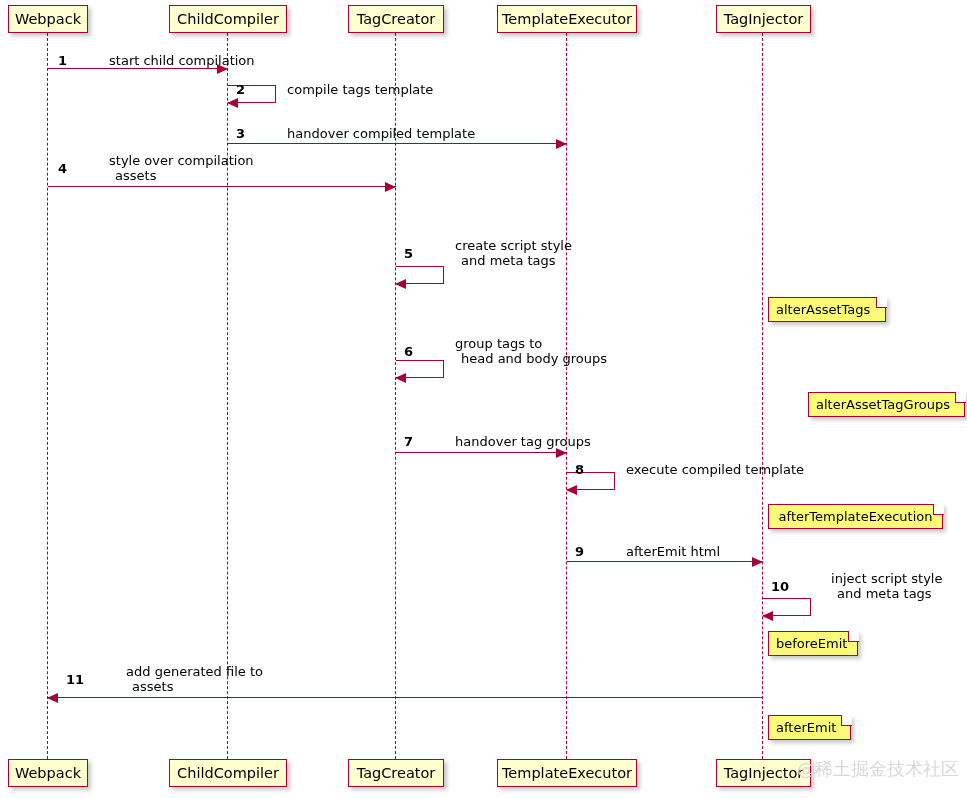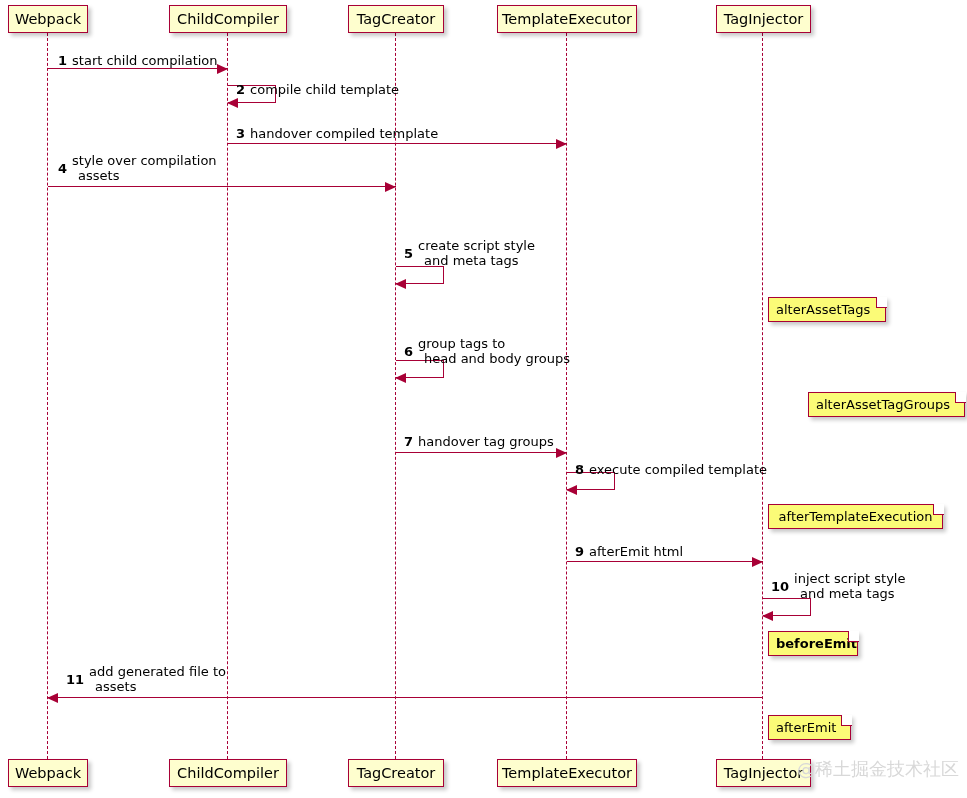--- a/index.html
+++ b/index.html
@@ -80,21 +80,21 @@
     white-space: nowrap;
     line-height: 15px;
     display: flex;
     align-items: center;
   }
   .msg-num {
     font-weight: bold;
     margin-right: 5px;
     font-size: 13px;
   }
-  .msg-text { font-size: 13px; }
+  .msg-text { font-size: 13px; margin-left: 37px; }
   .msg-text .l2 { display: block; padding-left: 6px; }
 
   
   .note {
     position: absolute;
     background: #FBFB77;
     border: 1.5px solid #A80036;
     box-sizing: border-box;
     box-shadow: 3px 3px 4px rgba(0,0,0,0.22);
     font-size: 13px;
@@ -169,21 +169,21 @@
     <div class="msg-line" style="left: 48px; top: 68px; width: 180px;"></div>
     <div class="arrow-head arrow-right" style="left: 217px; top: 63.5px;"></div>
     <div class="msg-label" style="left: 58px; top: 53px;">
       <span class="msg-num">1</span>
       <span class="msg-text">start child compilation</span>
     </div>
     <div class="self-loop" style="left: 228px; top: 85px; width: 48px; height: 18px;"></div>
     <div class="arrow-head arrow-left" style="left: 227px; top: 98px;"></div>
     <div class="msg-label" style="left: 236px; top: 82px;">
       <span class="msg-num">2</span>
-      <span class="msg-text">compile child template</span>
+      <span class="msg-text">compile tags template</span>
     </div>
     <div class="msg-line" style="left: 228px; top: 143px; width: 339px;"></div>
     <div class="arrow-head arrow-right" style="left: 556px; top: 138.5px;"></div>
     <div class="msg-label" style="left: 236px; top: 126px;">
       <span class="msg-num">3</span>
       <span class="msg-text">handover compiled template</span>
     </div>
     <div class="msg-line" style="left: 48px; top: 186px; width: 348px;"></div>
     <div class="arrow-head arrow-right" style="left: 385px; top: 181.5px;"></div>
     <div class="msg-label" style="left: 58px; top: 153px;">
@@ -234,20 +234,20 @@
     </div>
     <div class="note" style="left: 768px; top: 297px; width: 118px;">
       <span>alterAssetTags</span>
     </div>
     <div class="note" style="left: 768px; top: 392px; width: 157px; margin-left: 40px;">
       <span>alterAssetTagGroups</span>
     </div>
     <div class="note" style="left: 768px; top: 504px; width: 175px; justify-content: center;">
       <span>afterTemplateExecution</span>
     </div>
-    <div class="note" style="left: 768px; top: 631px; width: 90px; font-weight: bold;">
+    <div class="note" style="left: 768px; top: 631px; width: 90px;">
       <span>beforeEmit</span>
     </div>
     <div class="note" style="left: 768px; top: 715px; width: 83px; align-items: center;">
       <span>afterEmit</span>
     </div>
     <div class="watermark" style="left: 797px; top: 757px;">@稀土掘金技术社区</div>
   </div>
 
 </body></html>

